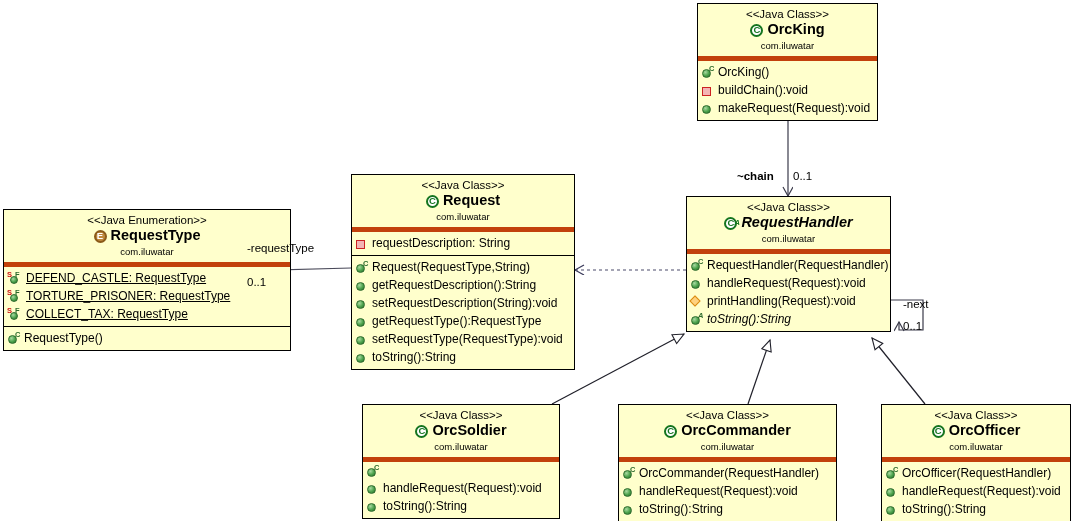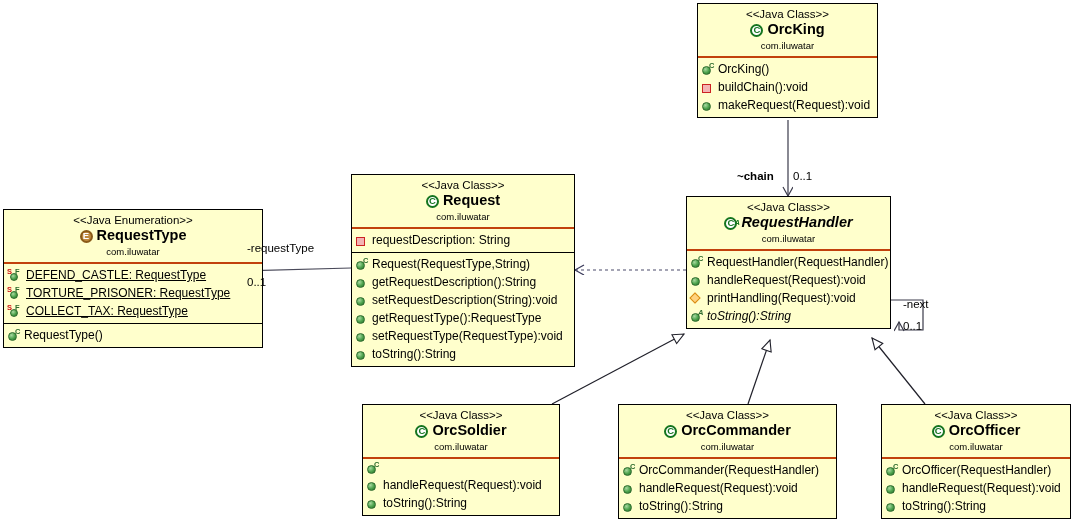--- a/index.html
+++ b/index.html
@@ -35,21 +35,21 @@
   .uml-box {
     position: absolute;
     box-sizing: border-box;
     background: #ffffcc;
     border: 1px solid #000000;
     z-index: 5;
   }
   .uml-header {
     padding: 3px 4px 4px 4px;
     text-align: center;
-    border-bottom: 2px solid #c2410c;
+    border-bottom: 5px solid #c2410c;
   }
   .stereotype {
     font-size: 11.5px;
     line-height: 14px;
     color: #000;
     white-space: nowrap;
   }
   .cls-name-row {
     display: flex;
     align-items: center;
@@ -270,21 +270,21 @@
       </div>
       <div class="member">
         <span class="ico">
             <span class="dot green"></span>
           </span>
         <span class="txt">makeRequest(Request):void</span>
       </div>
     </div>
   </div>
 
-  <div class="uml-box" id="box-requesttype" style="left:3px; top:209px; width:260px;">
+  <div class="uml-box" id="box-requesttype" style="left:3px; top:209px; width:288px;">
     <div class="uml-header">
       <div class="stereotype">&lt;&lt;Java Enumeration&gt;&gt;</div>
       <div class="cls-name-row">
         <span class="badge">
           <span class="circ enum"><span>E</span></span>
         </span>
         <span class="cls-name">RequestType</span>
       </div>
       <div class="pkg">com.iluwatar</div>
     </div>

